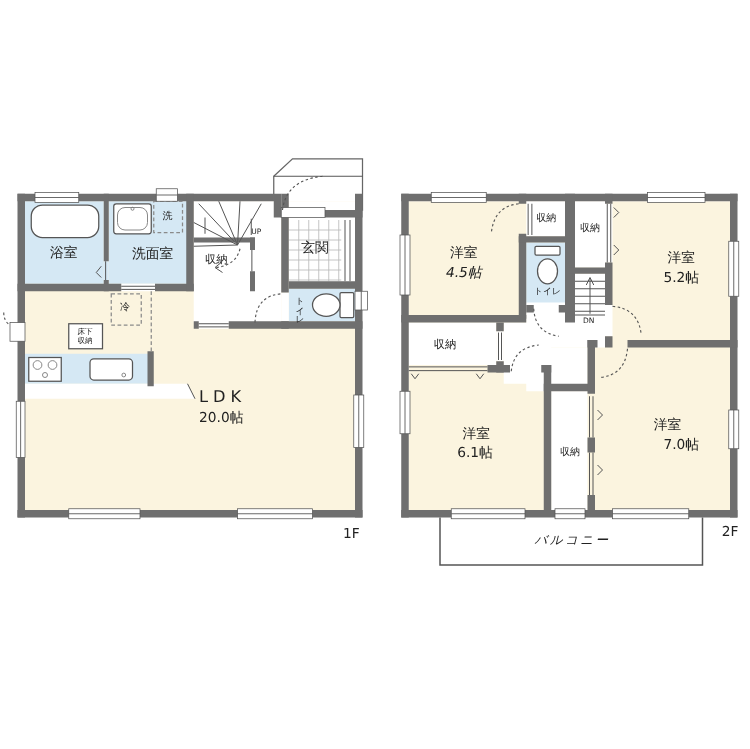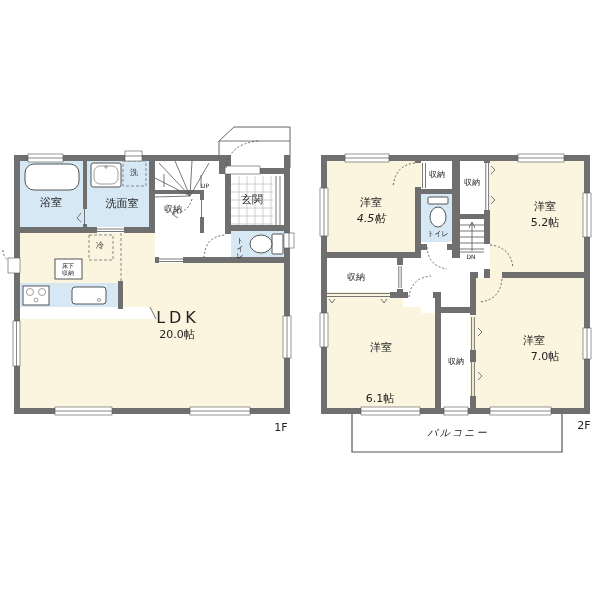--- a/index.html
+++ b/index.html
@@ -16,21 +16,21 @@
   .dash{stroke:#8a8a8a;stroke-width:1;fill:none;stroke-dasharray:3 2;}
   .dot{stroke:#555;stroke-width:.9;fill:none;stroke-dasharray:2 2;}
   .grid{stroke:#bbb;stroke-width:.7;fill:none;}
   .winbox{fill:#fff;stroke:#555;stroke-width:.6;}
   .winline{stroke:#555;stroke-width:.7;fill:none;}
   .outline-white{fill:#fff;stroke:#666;stroke-width:1;}
   .balc{fill:none;stroke:#555;stroke-width:1.2;}
   .lbl{position:absolute;transform:translate(-50%,-50%);color:#222;white-space:nowrap;
        line-height:1;text-align:center;}
   .f11{font-size:11px;}
-  .f13{font-size:16px;letter-spacing:4px;}
+  .f13{font-size:13px;letter-spacing:4px;}
   .f10{font-size:10px;letter-spacing:2px;}
   .f9{font-size:9px;}
   .f8{font-size:8px;}
   .f7{font-size:7px;}
   .f6{font-size:6px;}
   .vert{writing-mode:vertical-rl;letter-spacing:0;}
 </style>
 </head>
 <body>
 
@@ -274,20 +274,20 @@
 <div class="lbl f11" style="left:371px;top:202px;">洋室</div>
 <div class="lbl f11" style="left:371px;top:218px;font-style:italic;">4.5帖</div>
 <div class="lbl f8" style="left:437px;top:175px;">収納</div>
 <div class="lbl f8" style="left:472px;top:183px;">収納</div>
 <div class="lbl f7" style="left:438px;top:234px;">トイレ</div>
 <div class="lbl f6" style="left:471px;top:257px;">DN</div>
 <div class="lbl f11" style="left:545px;top:206px;">洋室</div>
 <div class="lbl f11" style="left:545px;top:222px;">5.2帖</div>
 <div class="lbl f9" style="left:356px;top:277px;">収納</div>
 <div class="lbl f11" style="left:381px;top:347px;">洋室</div>
-<div class="lbl f11" style="left:380px;top:362px;margin-top:36px;">6.1帖</div>
+<div class="lbl f11" style="left:380px;top:362px;">6.1帖</div>
 <div class="lbl f8" style="left:456px;top:362px;">収納</div>
 <div class="lbl f11" style="left:534px;top:340px;">洋室</div>
 <div class="lbl f11" style="left:545px;top:356px;">7.0帖</div>
 <div class="lbl f10" style="left:458px;top:433px;font-style:italic;">バルコニー</div>
 <div class="lbl f11" style="left:584px;top:425px;">2F</div>
 
 </div>
 
 </body></html>

